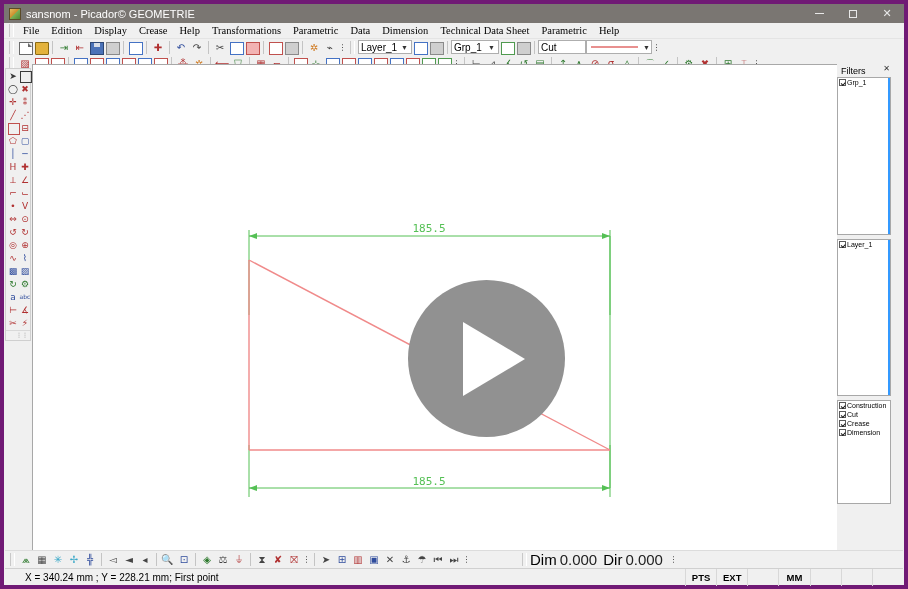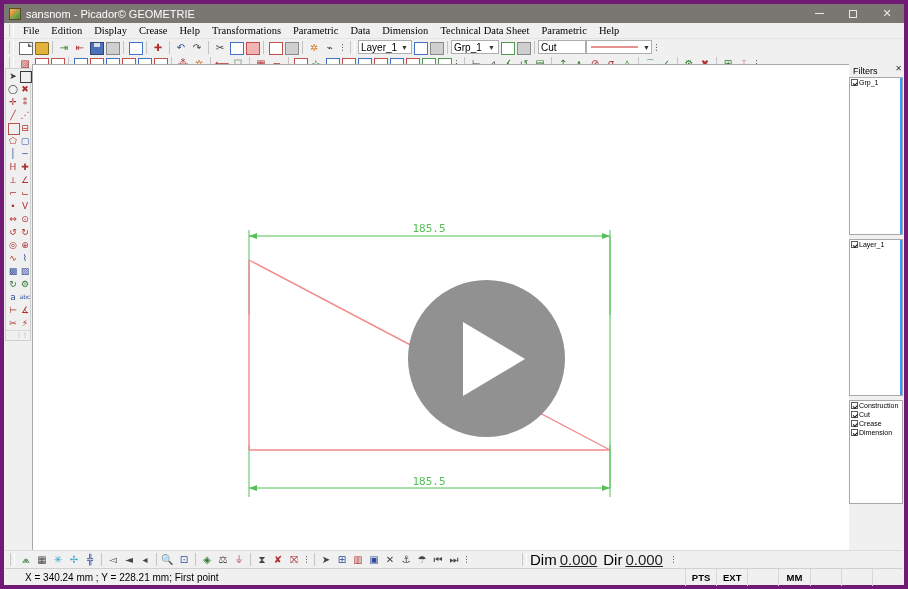--- a/index.html
+++ b/index.html
@@ -88,41 +88,41 @@
                background:#fff;border:1px solid #a8a8a8;box-sizing:border-box;overflow:hidden;}
   .canvas-wrap svg{display:block;}
 
   
   .play-ov{position:absolute;left:375px;top:215px;width:157px;height:157px;
            border-radius:50%;background:#919191;display:flex;align-items:center;justify-content:center;}
   .play-tri{width:0;height:0;border-style:solid;border-width:37px 0 37px 62px;
             border-color:transparent transparent transparent #fff;margin-left:14px;}
 
   
-  .rightpanel{position:absolute;right:1px;top:60px;width:54px;bottom:29px;background:#f0f0f0;}
+  .rightpanel{position:absolute;right:13px;top:60px;width:54px;bottom:29px;background:#f0f0f0;}
   .rp-head{height:13px;display:flex;align-items:center;font-size:9px;
            padding-left:4px;box-sizing:border-box;position:relative;background:#f0f0f0;}
   .rp-head .x{position:absolute;right:1px;top:0px;font-size:8px;color:#333;}
   .rp-list{background:#fff;border:1px solid #a8a8a8;box-sizing:border-box;overflow:hidden;}
   .rp-row{display:flex;align-items:center;height:9px;font-size:7px;padding-left:1px;
           white-space:nowrap;}
   .cbx{width:7px;height:7px;border:1px solid #5a5a5a;background:#fff;margin-right:1px;
        position:relative;flex:none;box-sizing:border-box;}
   .cbx:after{content:"";position:absolute;left:1px;top:2px;width:3px;height:1.5px;
              border-left:1.2px solid #1a1a1a;border-bottom:1.2px solid #1a1a1a;
              transform:rotate(-45deg);}
   .rp-sel{position:absolute;right:0;top:0;width:2px;height:100%;background:#3399ff;}
 
   
   .bottombar{position:absolute;left:1px;right:1px;bottom:18px;height:17px;background:#f0f0f0;
              display:flex;align-items:center;padding-left:2px;box-sizing:border-box;
              border-top:1px solid #dcdcdc;}
   .bb-field{display:flex;align-items:center;margin-right:6px;font-size:15px;}
   .bb-field .lbl{margin-right:3px;}
-  .bb-field .val{color:#222;text-decoration:underline;}
+  .bb-field .val{color:#222;}
 
   
   .statusbar{position:absolute;left:1px;right:1px;bottom:0;height:17px;background:#f0f0f0;
              display:flex;align-items:center;font-size:10px;border-top:1px solid #d0d0d0;
              box-sizing:border-box;}
   .sb-main{padding-left:20px;flex:none;width:660px;white-space:nowrap;}
   .sb-cell{width:52px;text-align:center;font-weight:bold;font-size:9.5px;
            border-left:1px solid #d8d8d8;height:17px;line-height:17px;box-sizing:border-box;}
   .sb-cell.plain{font-weight:normal;}
 </style>

